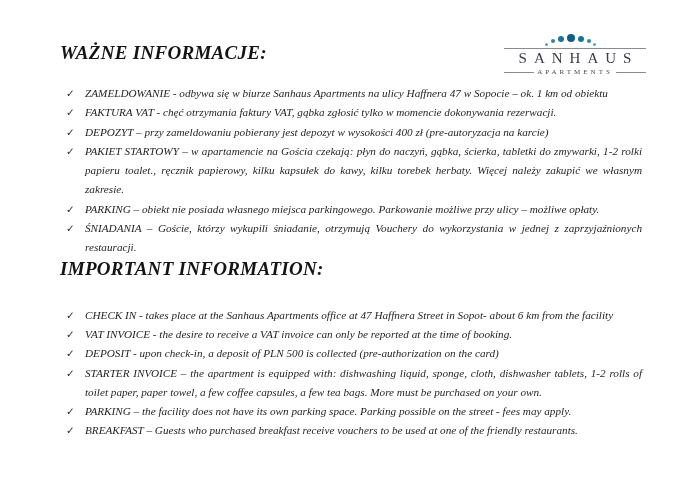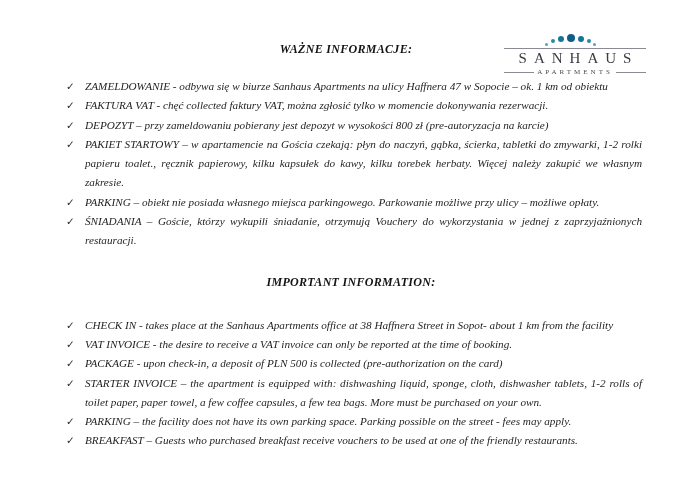--- a/index.html
+++ b/index.html
@@ -69,38 +69,37 @@
     height: 1px;
     background: var(--logo-line, #8a8a94);
   }
 
   
   .content {
     margin: 0 58px 0 60px;
     padding-top: 42px;
   }
   .heading {
-    text-align: center;
     font-weight: bold;
     font-style: italic;
-    font-size: 12px;
+    font-size: 19px;
     letter-spacing: 0.3px;
     color: #141414;
   }
   .heading.first { margin-right: 10px; }
   ul.info-list {
     list-style: none;
     margin: 0;
     padding: 0;
     font-style: italic;
     font-size: 11.2px;
   }
   ul.info-list.pl { margin-top: 20px; }
   ul.info-list.en { margin-top: 26px; }
-  .heading.second { margin-top: 24px; }
+  .heading.second { }
   ul.info-list li {
     position: relative;
     padding-left: 25px;
     text-align: justify;
     line-height: 19.3px;
   }
   .check {
     position: absolute;
     left: 6px;
     top: 0;
@@ -134,47 +133,47 @@
 
   <div class="content">
 
     <div class="heading first">WAŻNE INFORMACJE:</div>
 
     <ul class="info-list pl">
       <li>
         <span class="check">✓</span><span class="term">ZAMELDOWANIE</span><span> -  odbywa się w biurze Sanhaus Apartments na ulicy Haffnera 47 w Sopocie – ok. 1 km od obiektu</span>
       </li>
       <li>
-        <span class="check">✓</span><span class="term">FAKTURA VAT</span><span> - chęć collected faktury VAT, można zgłosić tylko w momencie dokonywania rezerwacji.</span>
+        <span class="check">✓</span><span class="term">FAKTURA VAT</span><span> - chęć otrzymania faktury VAT, gąbka zgłosić tylko w momencie dokonywania rezerwacji.</span>
       </li>
       <li>
-        <span class="check">✓</span><span class="term">DEPOZYT</span><span> – przy zameldowaniu pobierany jest depozyt w wysokości 800 zł (pre-autoryzacja na karcie)</span>
+        <span class="check">✓</span><span class="term">DEPOZYT</span><span> – przy zameldowaniu pobierany jest depozyt w wysokości 400 zł (pre-autoryzacja na karcie)</span>
       </li>
       <li>
         <span class="check">✓</span><span class="term">PAKIET STARTOWY</span><span> – w apartamencie na Gościa czekają: płyn do naczyń, gąbka, ścierka, tabletki do zmywarki, 1-2 rolki papieru toalet., ręcznik papierowy, kilku kapsułek do kawy, kilku torebek herbaty. Więcej należy zakupić we własnym zakresie.</span>
       </li>
       <li>
         <span class="check">✓</span><span class="term">PARKING</span><span> – obiekt nie posiada własnego miejsca parkingowego. Parkowanie możliwe przy ulicy – możliwe opłaty.</span>
       </li>
       <li>
         <span class="check">✓</span><span class="term">ŚNIADANIA</span><span> – Goście, którzy wykupili śniadanie, otrzymują Vouchery do wykorzystania w jednej z zaprzyjaźnionych restauracji.</span>
       </li>
     </ul>
 
     <div class="heading second">IMPORTANT INFORMATION:</div>
 
     <ul class="info-list en">
       <li>
-        <span class="check">✓</span><span class="term">CHECK IN</span><span> - takes place at the Sanhaus Apartments office at 38 Haffnera Street in Sopot- about 1 km from the facility</span>
+        <span class="check">✓</span><span class="term">CHECK IN</span><span> - takes place at the Sanhaus Apartments office at 47 Haffnera Street in Sopot- about 6 km from the facility</span>
       </li>
       <li>
         <span class="check">✓</span><span class="term">VAT INVOICE</span><span> - the desire to receive a VAT invoice can only be reported at the time of booking.</span>
       </li>
       <li>
-        <span class="check">✓</span><span class="term">PACKAGE</span><span> - upon check-in, a deposit of PLN 500 is collected (pre-authorization on the card)</span>
+        <span class="check">✓</span><span class="term">DEPOSIT</span><span> - upon check-in, a deposit of PLN 500 is collected (pre-authorization on the card)</span>
       </li>
       <li>
         <span class="check">✓</span><span class="term">STARTER INVOICE</span><span> – the apartment is equipped with: dishwashing liquid, sponge, cloth, dishwasher tablets, 1-2 rolls of toilet paper, paper towel, a few coffee capsules, a few tea bags. More must be purchased on your own.</span>
       </li>
       <li>
         <span class="check">✓</span><span class="term">PARKING</span><span> – the facility does not have its own parking space. Parking possible on the street - fees may apply.</span>
       </li>
       <li>
         <span class="check">✓</span><span class="term">BREAKFAST</span><span> – Guests who purchased breakfast receive vouchers to be used at one of the friendly restaurants.</span>
       </li>

